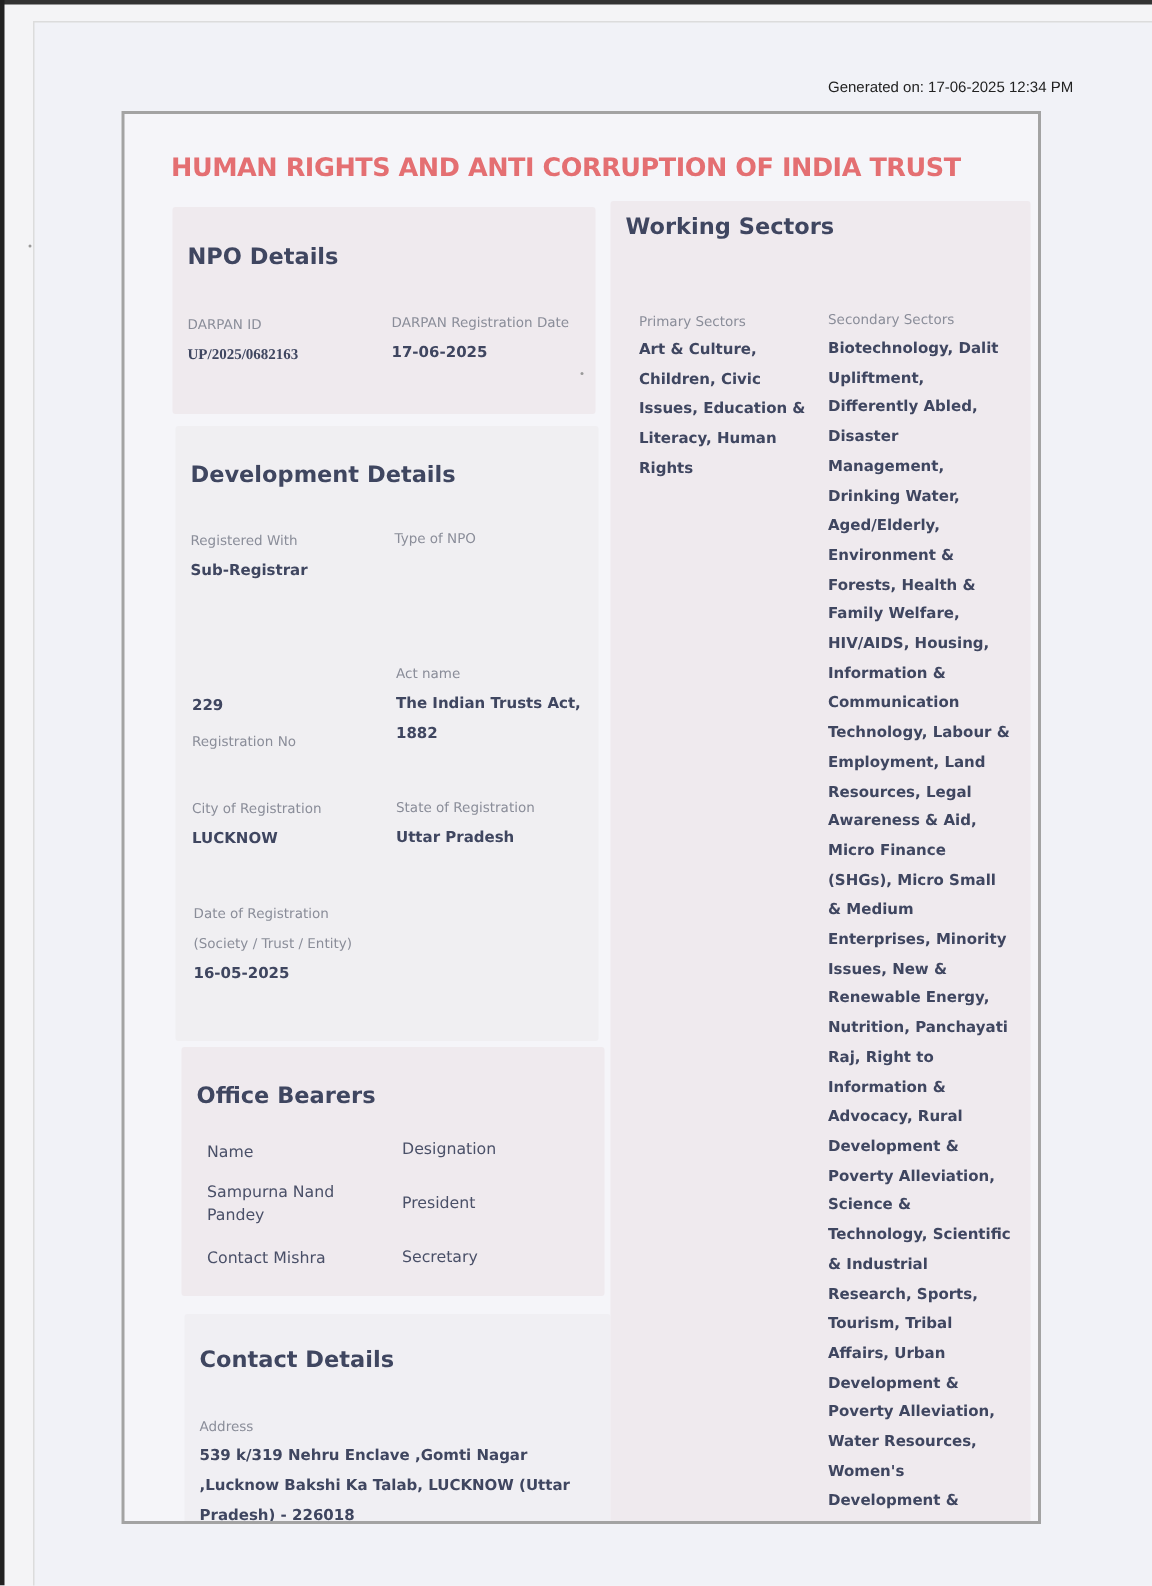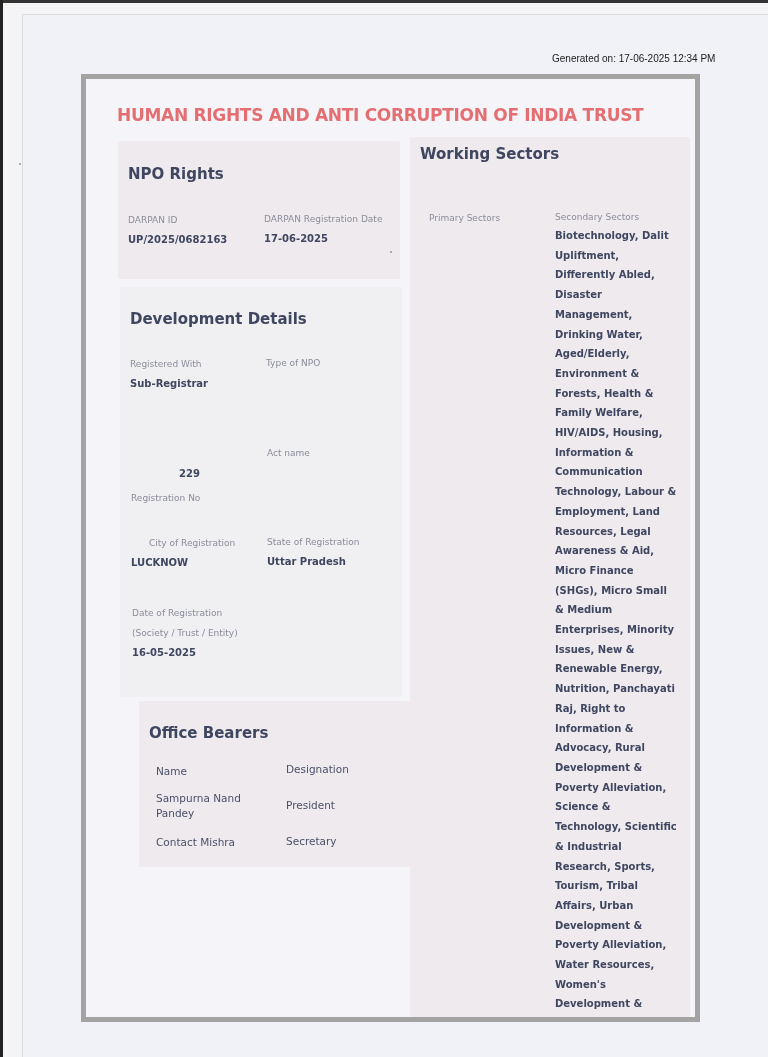--- a/index.html
+++ b/index.html
@@ -20,21 +20,21 @@
       background:#f1f2f7;
       border-left:1px solid #dcdcdc;
       border-top:1px solid #dcdcdc;
     }
     .generated {
       position:absolute; left:552px; top:53px;
       font-family:"Liberation Sans", sans-serif; font-size:10px; color:#222;
     }
     .frame {
       position:absolute; left:81px; top:74px; width:609px; height:938px;
-      border:5px solid #a3a3a3; background:#f5f5f9; overflow:hidden;
+      border:2px solid #a3a3a3; background:#f5f5f9; overflow:hidden;
     }
     .org-title {
       position:absolute; left:31px; top:26px;
       font-size:17px; font-weight:bold; color:#e46f72; letter-spacing:-0.3px;
       white-space:nowrap;
     }
     .card {
       position:absolute; background:#efeaee; border-radius:2px;
     }
     .card-title {
@@ -67,64 +67,71 @@
   <span class="stray-dot" style="left:-4px; top:148px;"></span>
 </div>
 
 <div class="generated">Generated on: 17-06-2025 12:34 PM</div>
 
 <div class="frame">
 
   <div class="org-title">HUMAN RIGHTS AND ANTI CORRUPTION OF INDIA TRUST</div>
 
   <div class="card" style="left:32px; top:62px; width:282px; height:138px;">
-    <div class="card-title" style="left:10px; top:24px;">NPO Rights</div>
+    <div class="card-title" style="left:10px; top:24px;">NPO Details</div>
     <div class="lbl" style="left:10px; top:74px;">DARPAN ID</div>
-    <div class="val" style="left:10px; top:89px;">UP/2025/0682163</div>
+    <div class="val" style="left:10px; top:89px;font-family:Liberation Serif, serif;">UP/2025/0682163</div>
     <div class="lbl" style="left:146px; top:73px;">DARPAN Registration Date</div>
     <div class="val" style="left:146px; top:88px;">17-06-2025</div>
     <span class="stray-dot" style="left:272px; top:110px;"></span>
   </div>
 
   <div class="card" style="left:34px; top:208px; width:282px; height:410px; background:#f0eff2;">
     <div class="card-title" style="left:10px; top:23px;">Development Details</div>
 
     <div class="lbl" style="left:10px; top:72px;">Registered With</div>
     <div class="val" style="left:10px; top:87px;">Sub-Registrar</div>
     <div class="lbl" style="left:146px; top:71px;">Type of NPO</div>
 
     <div class="lbl" style="left:11px; top:162px;margin-top:44px;">Registration No</div>
-    <div class="val" style="left:11px; top:177px;margin-left:48px;">229</div>
+    <div class="val" style="left:11px; top:177px;">229</div>
     <div class="lbl" style="left:147px; top:161px;">Act name</div>
+    <div class="val" style="left:147px; top:176px; width:132px;">The Indian Trusts Act, 1882</div>
 
-    <div class="lbl" style="left:29px; top:251px;text-align:right;">City of Registration</div>
+    <div class="lbl" style="left:11px; top:251px;text-align:right;">City of Registration</div>
     <div class="val" style="left:11px; top:266px;">LUCKNOW</div>
     <div class="lbl" style="left:147px; top:250px;">State of Registration</div>
     <div class="val" style="left:147px; top:265px;">Uttar Pradesh</div>
 
     <div class="lbl" style="left:12px; top:321px;">Date of Registration</div>
     <div class="lbl" style="left:12px; top:341px;">(Society / Trust / Entity)</div>
     <div class="val" style="left:12px; top:356px;">16-05-2025</div>
   </div>
 
-  <div class="card" style="left:53px; top:622px; width:282px; height:166px;">
+  <div class="card" style="left:38px; top:622px; width:282px; height:166px;">
     <div class="card-title" style="left:10px; top:23px;">Office Bearers</div>
     <div class="ob-txt" style="left:17px; top:63px;">Name</div>
     <div class="ob-txt" style="left:147px; top:61px;">Designation</div>
 
     <div class="ob-txt" style="left:17px; top:90px; width:100px;">Sampurna Nand Pandey</div>
     <div class="ob-txt" style="left:147px; top:97px;">President</div>
 
     <div class="ob-txt" style="left:17px; top:134px;">Contact Mishra</div>
     <div class="ob-txt" style="left:147px; top:133px;">Secretary</div>
   </div>
 
+  <div class="card" style="left:40px; top:800px; width:284px; height:160px; background:#f0eff3;">
+    <div class="card-title" style="left:10px; top:21px;">Contact Details</div>
+    <div class="lbl" style="left:10px; top:71px;">Address</div>
+    <div class="val" style="left:10px; top:85px; width:260px;">539 k/319 Nehru Enclave ,Gomti Nagar ,Lucknow Bakshi Ka Talab, LUCKNOW (Uttar Pradesh) - 226018</div>
+  </div>
 
   <div class="card" style="left:324px; top:58px; width:280px; height:900px;">
     <div class="card-title" style="left:10px; top:8px;">Working Sectors</div>
 
     <div class="lbl" style="left:19px; top:76px;">Primary Sectors</div>
+    <div class="sectors" style="left:19px; top:90px; width:118px;">Art &amp; Culture, Children, Civic Issues, Education &amp; Literacy, Human Rights</div>
 
     <div class="lbl" style="left:145px; top:75px;">Secondary Sectors</div>
     <div class="sectors" style="left:145px; top:89px; width:124px;">Biotechnology, Dalit Upliftment, Differently Abled, Disaster Management, Drinking Water, Aged/Elderly, Environment &amp; Forests, Health &amp; Family Welfare, HIV/AIDS, Housing, Information &amp; Communication Technology, Labour &amp; Employment, Land Resources, Legal Awareness &amp; Aid, Micro Finance (SHGs), Micro Small &amp; Medium Enterprises, Minority Issues, New &amp; Renewable Energy, Nutrition, Panchayati Raj, Right to Information &amp; Advocacy, Rural Development &amp; Poverty Alleviation, Science &amp; Technology, Scientific &amp; Industrial Research, Sports, Tourism, Tribal Affairs, Urban Development &amp; Poverty Alleviation, Water Resources, Women's Development &amp; Empowerment</div>
   </div>
 
 </div>
 
 </body></html>

